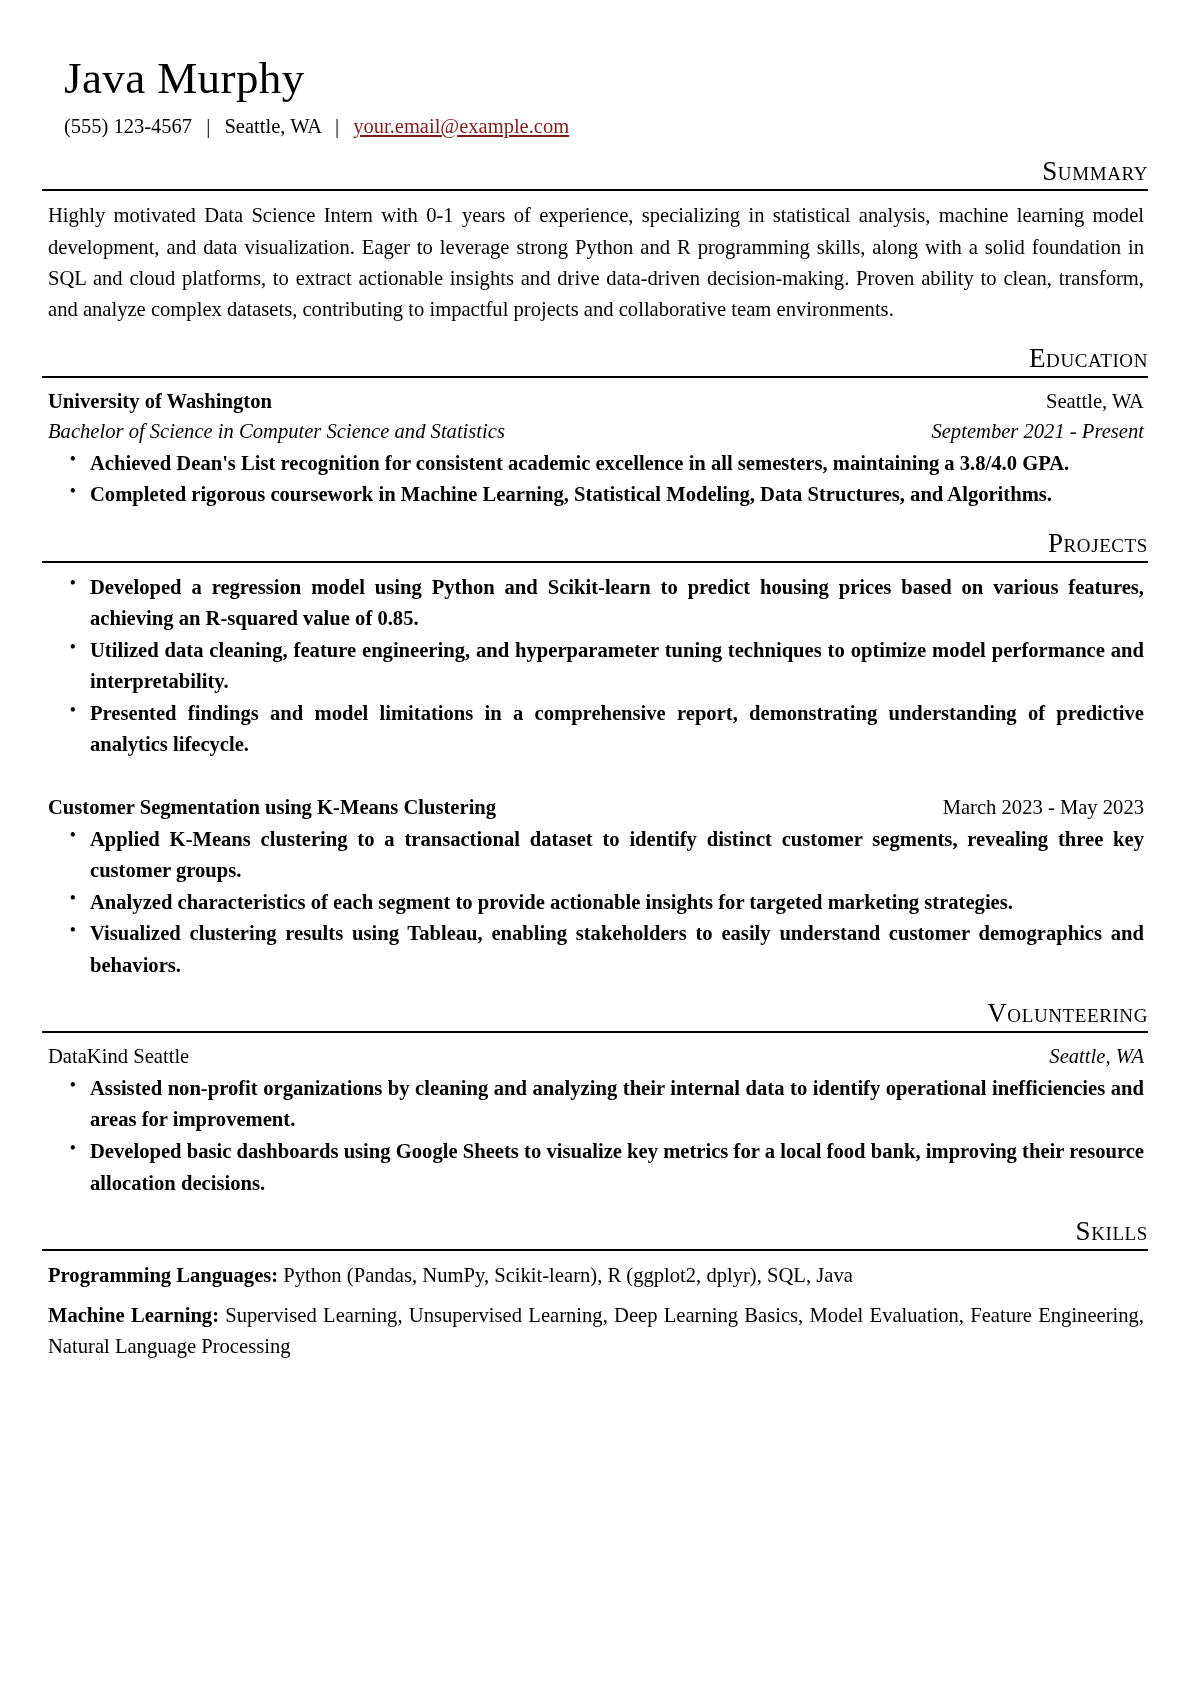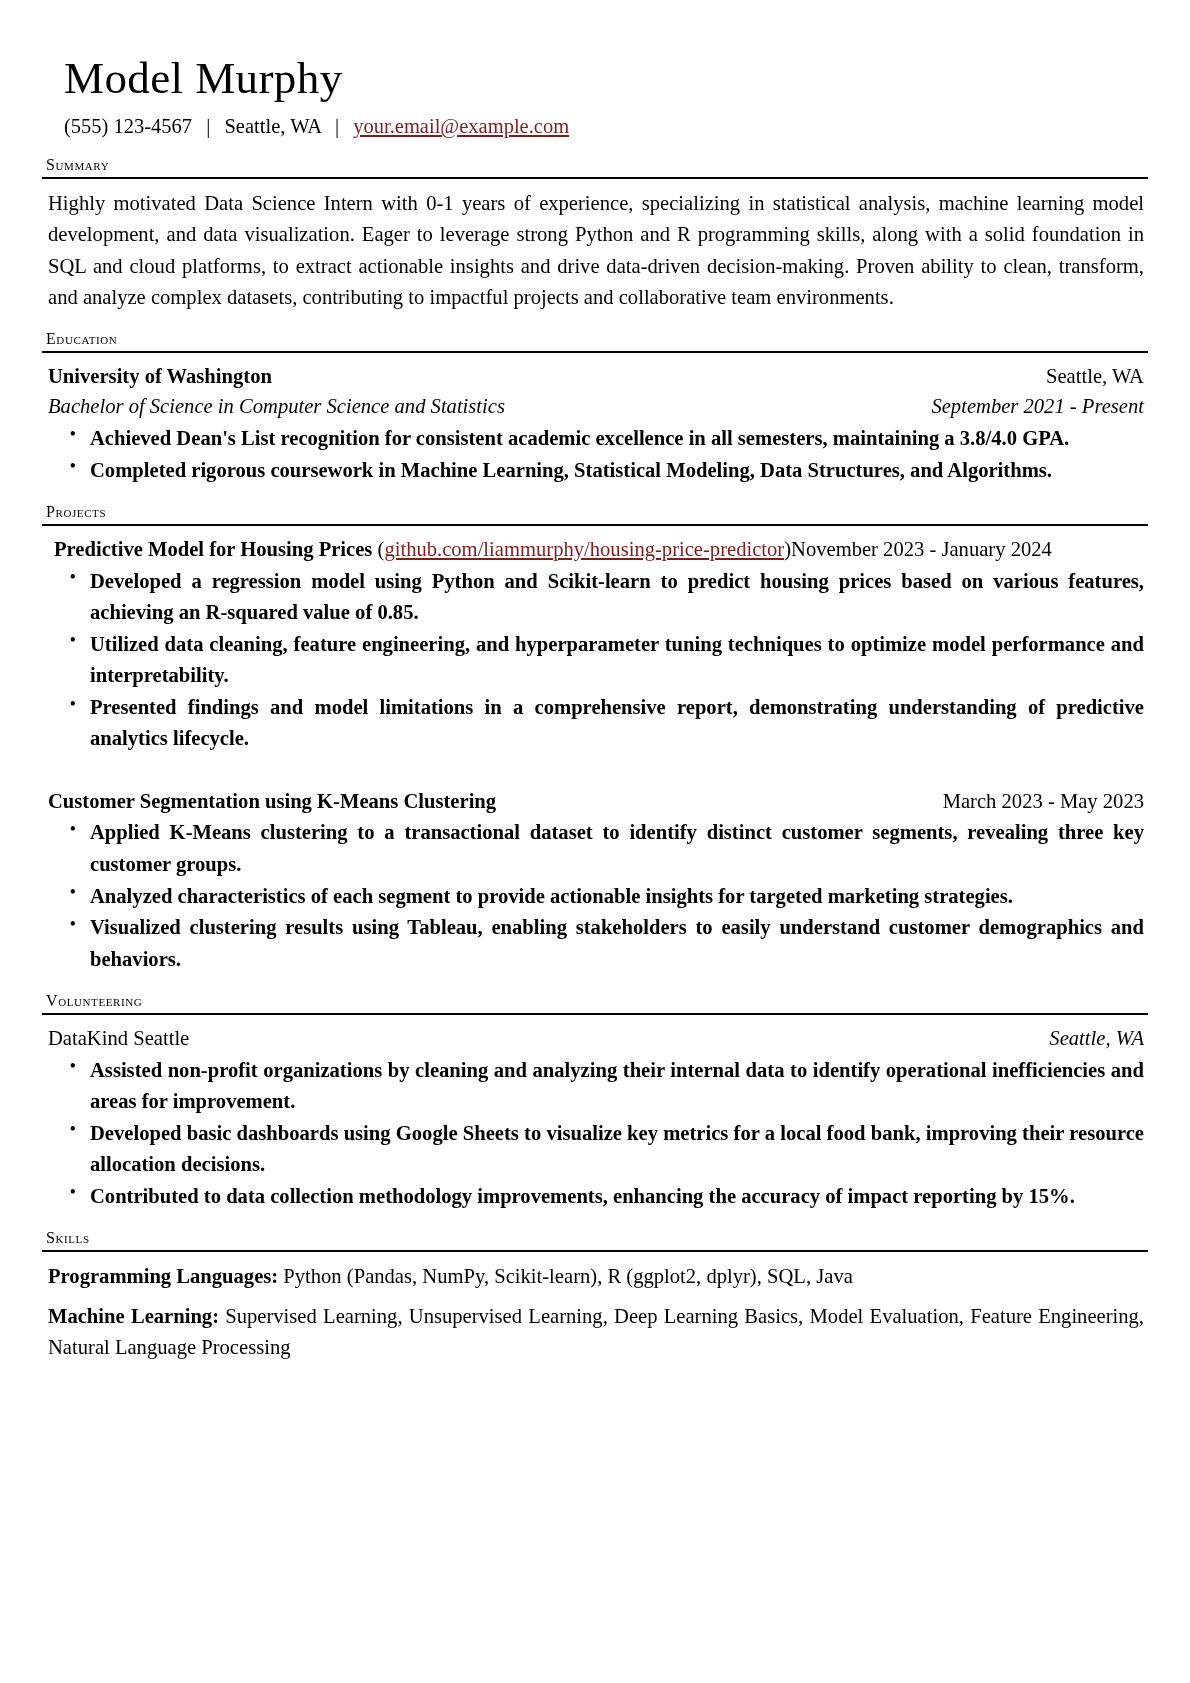--- a/index.html
+++ b/index.html
@@ -42,26 +42,27 @@
   .link {
     text-decoration: underline;
     color: #7f1d1d;
   }
 
   
   .section {
     margin-top: 17px;
   }
   .section-title {
-    font-size: 16px;
+    font-size: 27px;
     line-height: 1.12;
     font-variant: small-caps;
     letter-spacing: 0.6px;
     padding-left: 4px;
     margin-bottom: 3px;
+    text-align: right;
   }
   .rule {
     border: 0;
     border-top: 2.2px solid #000;
     margin: 2px 0 9px 0;
     width: 100%;
   }
 
   
   .para {
@@ -148,21 +149,21 @@
   .skill-cat {
     font-weight: bold;
   }
 </style>
 </head>
 <body>
 
 <div class="page">
 
   <div>
-    <h1 class="name">Model Murphy</h1>
+    <h1 class="name">Java Murphy</h1>
     <div class="contact">
       <span>(555) 123-4567</span>
       <span class="sep">|</span>
       <span>Seattle, WA</span>
       <span class="sep">|</span>
       <a class="link" href="#">your.email@example.com</a>
     </div>
   </div>
 
   <div class="section">
@@ -189,23 +190,20 @@
         <li>Completed rigorous coursework in Machine Learning, Statistical Modeling, Data Structures, and Algorithms.</li>
       </ul>
     </div>
   </div>
 
   <div class="section">
     <div class="section-title">Projects</div>
     <hr class="rule">
 
     <div class="entry">
-      <div class="project-head">
-        <span class="ptitle">Predictive Model for Housing Prices</span><span> (</span><a class="link" href="#">github.com/liammurphy/housing-price-predictor</a><span>)</span><span>November 2023 - January 2024</span>
-      </div>
       <ul class="bullets">
         <li>Developed a regression model using Python and Scikit-learn to predict housing prices based on various features, achieving an R-squared value of 0.85.</li>
         <li>Utilized data cleaning, feature engineering, and hyperparameter tuning techniques to optimize model performance and interpretability.</li>
         <li>Presented findings and model limitations in a comprehensive report, demonstrating understanding of predictive analytics lifecycle.</li>
       </ul>
     </div>
 
     <div class="entry">
       <div class="entry-row">
         <span class="entry-left-bold">Customer Segmentation using K-Means Clustering</span>
@@ -224,21 +222,20 @@
     <hr class="rule">
 
     <div class="entry">
       <div class="entry-row">
         <span>DataKind Seattle</span>
         <span class="entry-right entry-right-italic">Seattle, WA</span>
       </div>
       <ul class="bullets">
         <li>Assisted non-profit organizations by cleaning and analyzing their internal data to identify operational inefficiencies and areas for improvement.</li>
         <li>Developed basic dashboards using Google Sheets to visualize key metrics for a local food bank, improving their resource allocation decisions.</li>
-        <li>Contributed to data collection methodology improvements, enhancing the accuracy of impact reporting by 15%.</li>
       </ul>
     </div>
   </div>
 
   <div class="section">
     <div class="section-title">Skills</div>
     <hr class="rule">
 
     <p class="skill-line">
       <span class="skill-cat">Programming Languages:</span><span> Python (Pandas, NumPy, Scikit-learn), R (ggplot2, dplyr), SQL, Java</span>

